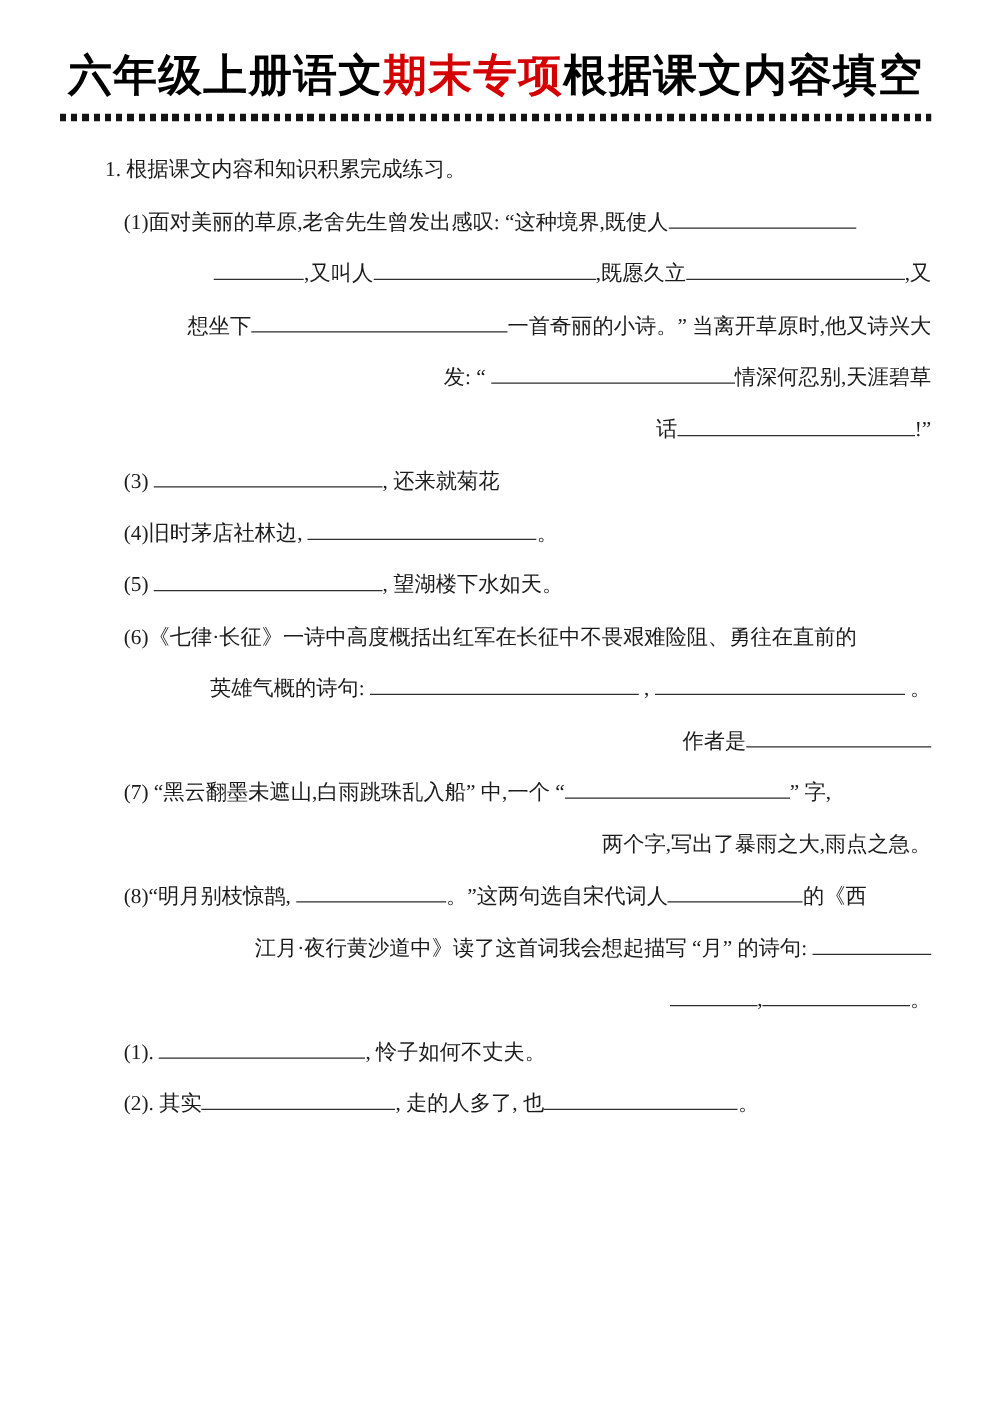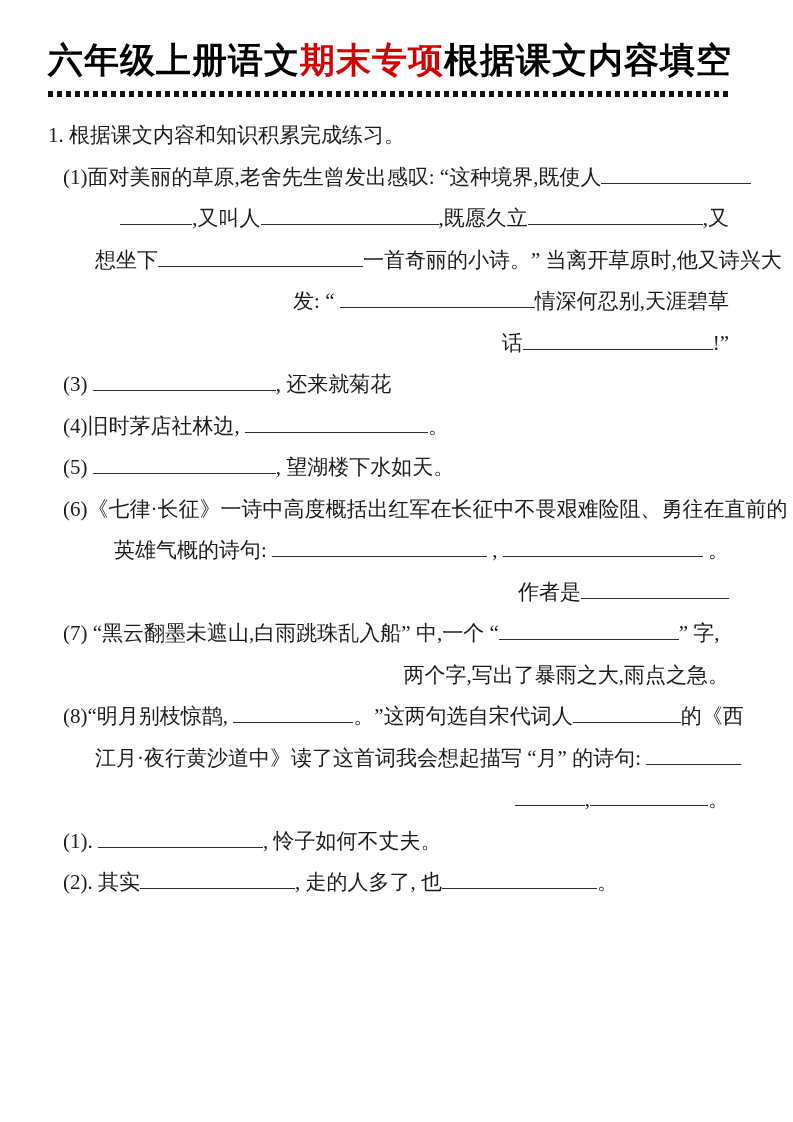--- a/index.html
+++ b/index.html
@@ -9,39 +9,40 @@
     background: #ffffff;
     overflow: hidden;
   }
   body {
     font-family: "Liberation Serif", "DejaVu Serif", serif;
     color: #1b1b1b;
   }
   .page {
     width: 793px;
     height: 1122px;
-    padding: 40px 64px 0 48px;
+    padding: 40px 48px 0 48px;
   }
   .title {
     font-size: 35px;
     font-weight: 900;
     text-align: center;
     letter-spacing: 1px;
     white-space: nowrap;
     color: #000000;
     line-height: 1.2;
   }
   .dotted-rule {
     margin-top: 9px;
     height: 6px;
     background-image: repeating-linear-gradient(90deg, #141414 0 5px, transparent 5px 9px);
   }
   .lines {
     margin-top: 18px;
-    font-size: 21px;
+    font-size: 17px;
+    margin-left: 36px;
   }
   .line {
     height: 41.5px;
     line-height: 41.5px;
     white-space: pre;
   }
   .indent-q    { padding-left: 0px; }
   .indent-item { padding-left: 15px; }
   .indent-cont { padding-left: 47px; text-align: right; }
   .seg-text { color: #1b1b1b; }

